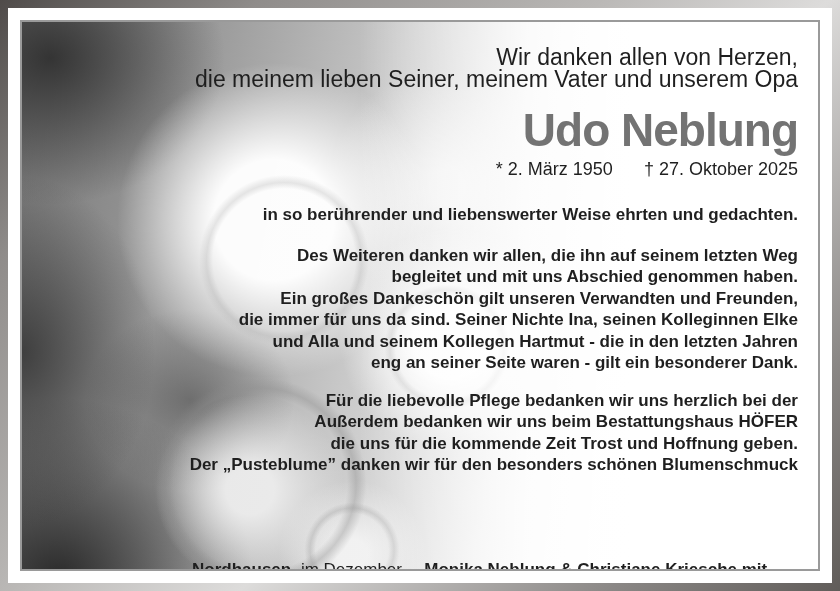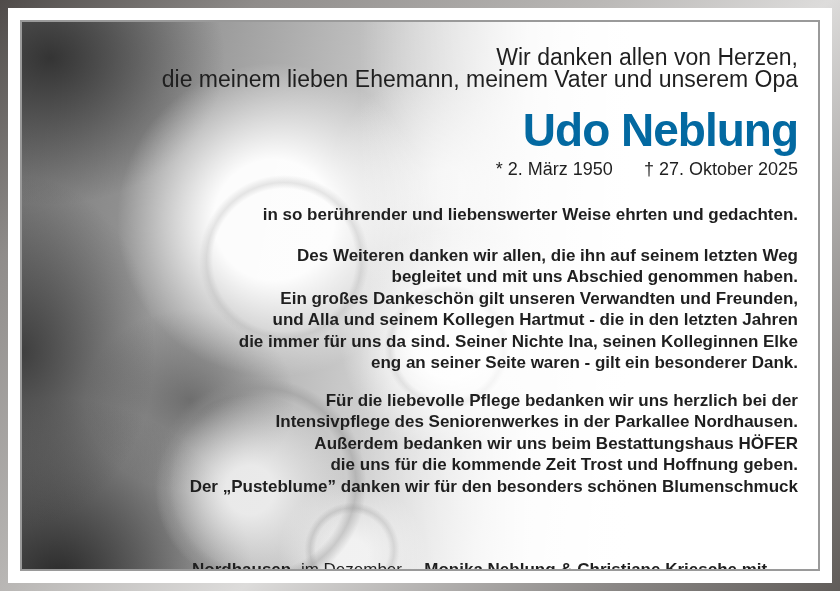--- a/index.html
+++ b/index.html
@@ -54,21 +54,21 @@
       linear-gradient(100deg,#767676 0%,#9e9e9e 28%,#c9c9c9 52%,#ececec 74%,#ffffff 100%);
   }
   .text-col{
     position:absolute;top:0;left:40px;right:20px;z-index:2;
     text-align:right;
   }
   .intro{padding-top:24px;font-size:23px;line-height:22px;}
   .name{
     margin:14px 0 0 0;
     font-size:46px;line-height:52px;font-weight:700;letter-spacing:-1px;
-    color:#0369a1;
+    color:#737373;
   }
   .dates{margin-top:2px;font-size:18px;line-height:22px;}
   .dates .death{margin-left:26px;text-align:center;}
   .para{font-size:17px;line-height:21.5px;font-weight:bold;}
   .tribute{margin-top:24px;}
   .thanks{margin-top:19px;}
   .care{margin-top:16px;}
   .footer{
     position:absolute;top:537px;left:170px;right:20px;z-index:2;
     display:flex;justify-content:space-between;align-items:baseline;
@@ -83,44 +83,43 @@
 <div class="page">
   <div class="frame">
     <div class="mat">
       <div class="inner">
 
         <div class="photo"></div>
 
         <div class="text-col">
           <div class="intro">
             <div>Wir danken allen von Herzen,</div>
-            <div>die meinem lieben Ehemann, meinem Vater und unserem Opa</div>
+            <div>die meinem lieben Seiner, meinem Vater und unserem Opa</div>
           </div>
 
           <h1 class="name">Udo Neblung</h1>
 
           <div class="dates">
             <span class="birth">* 2. März 1950</span>
             <span class="death">† 27. Oktober 2025</span>
           </div>
 
           <div class="para tribute">in so berührender und liebenswerter Weise ehrten und gedachten.</div>
 
           <div class="para thanks">
             <div>Des Weiteren danken wir allen, die ihn auf seinem letzten Weg</div>
             <div>begleitet und mit uns Abschied genommen haben.</div>
             <div>Ein großes Dankeschön gilt unseren Verwandten und Freunden,</div>
+            <div>die immer für uns da sind. Seiner Nichte Ina, seinen Kolleginnen Elke</div>
             <div>und Alla und seinem Kollegen Hartmut - die in den letzten Jahren</div>
-            <div>die immer für uns da sind. Seiner Nichte Ina, seinen Kolleginnen Elke</div>
             <div>eng an seiner Seite waren - gilt ein besonderer Dank.</div>
           </div>
 
           <div class="para care">
             <div>Für die liebevolle Pflege bedanken wir uns herzlich bei der</div>
-            <div>Intensivpflege des Seniorenwerkes in der Parkallee Nordhausen.</div>
             <div>Außerdem bedanken wir uns beim Bestattungshaus HÖFER</div>
             <div>die uns für die kommende Zeit Trost und Hoffnung geben.</div>
             <div>Der „Pusteblume” danken wir für den besonders schönen Blumenschmuck</div>
           </div>
         </div>
 
         <div class="footer">
           <div class="footer-left">
             <span class="footer-place">Nordhausen,</span><span>im Dezember 2025</span>
           </div>

